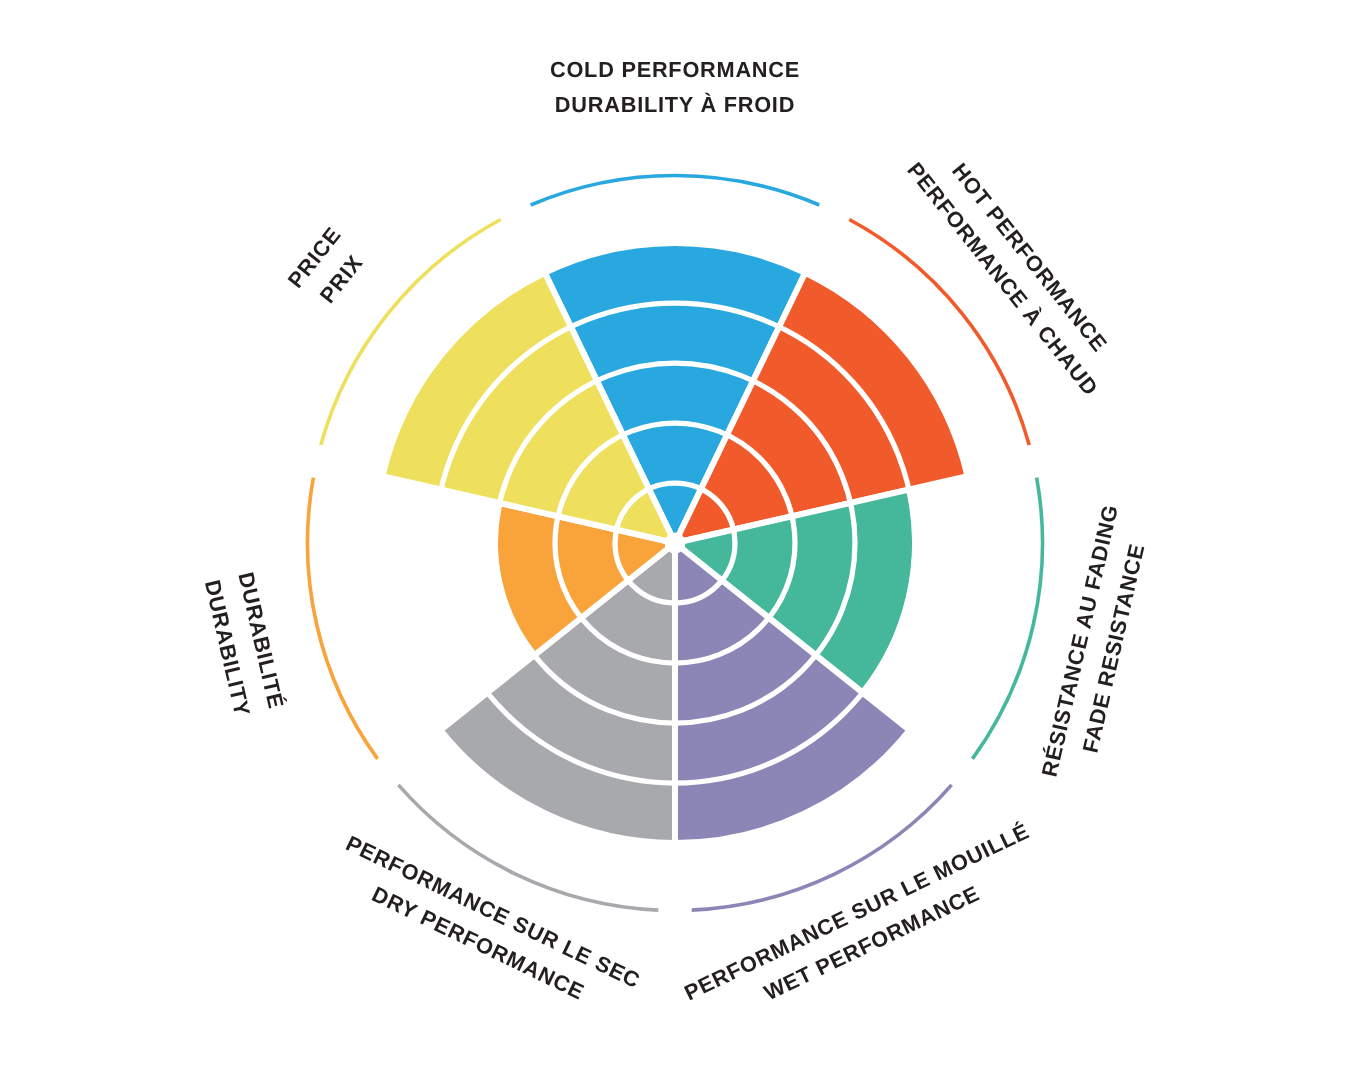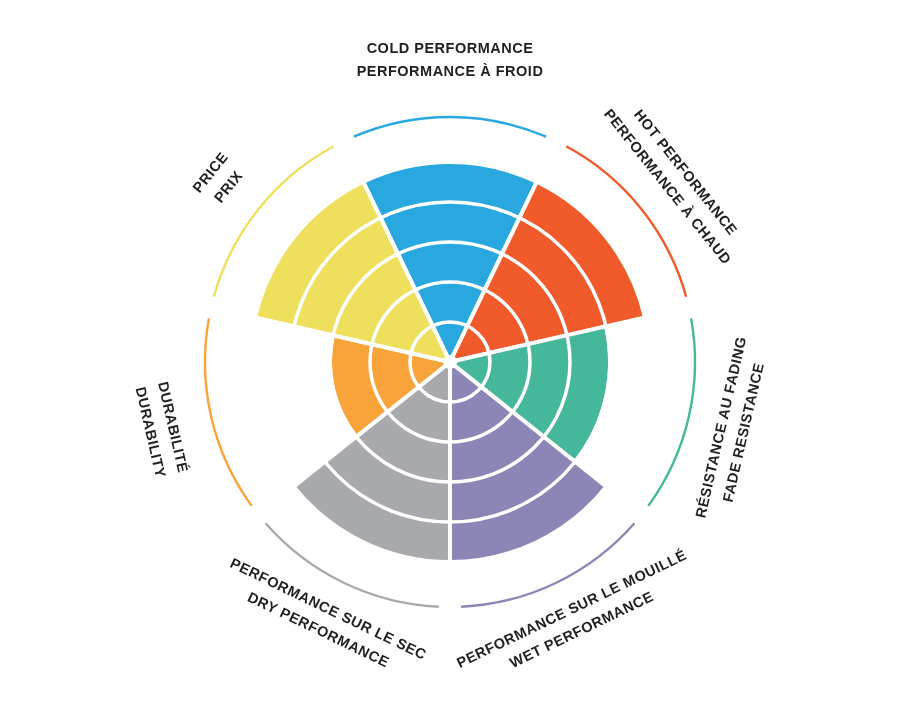--- a/index.html
+++ b/index.html
@@ -52,21 +52,21 @@
       <path d="M 566.21 146.31 A 245 245 0 0 1 686.14 296.70" fill="none" stroke="#f15b2c" stroke-width="2.4" stroke-linecap="butt"></path>
       <path d="M 691.08 318.37 A 245 245 0 0 1 648.28 505.91" fill="none" stroke="#45b79b" stroke-width="2.4" stroke-linecap="butt"></path>
       <path d="M 634.42 523.29 A 245 245 0 0 1 461.11 606.75" fill="none" stroke="#8c86b7" stroke-width="2.4" stroke-linecap="butt"></path>
       <path d="M 438.89 606.75 A 245 245 0 0 1 265.58 523.29" fill="none" stroke="#a8a9ad" stroke-width="2.4" stroke-linecap="butt"></path>
       <path d="M 251.72 505.91 A 245 245 0 0 1 208.92 318.37" fill="none" stroke="#f9a43b" stroke-width="2.4" stroke-linecap="butt"></path>
       <path d="M 213.86 296.70 A 245 245 0 0 1 333.79 146.31" fill="none" stroke="#eee05c" stroke-width="2.4" stroke-linecap="butt"></path>
     </svg>
 
   <div class="label pos-cold">
     <div class="l1">COLD PERFORMANCE</div>
-    <div class="l2">PERFORMANCE À FROID</div>
+    <div class="l2">DURABILITY À FROID</div>
   </div>
 
   <div class="label pos-hot">
     <div class="l1">HOT PERFORMANCE</div>
     <div class="l2">PERFORMANCE À CHAUD</div>
   </div>
 
   <div class="label pos-fade">
     <div class="l1">RÉSISTANCE AU FADING</div>
     <div class="l2">FADE RESISTANCE</div>

